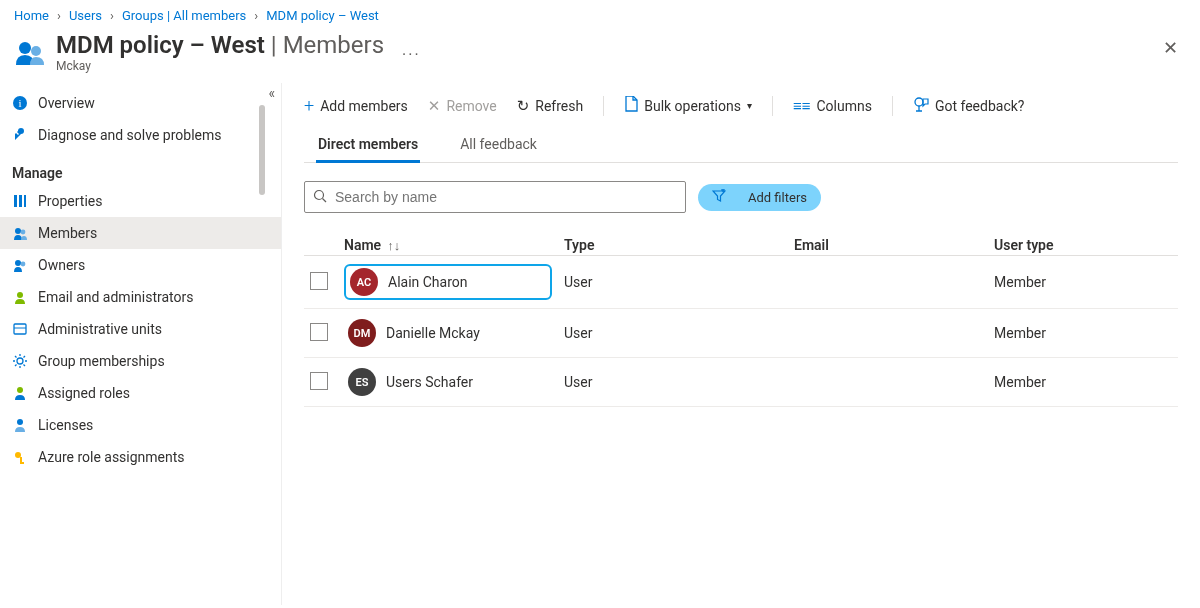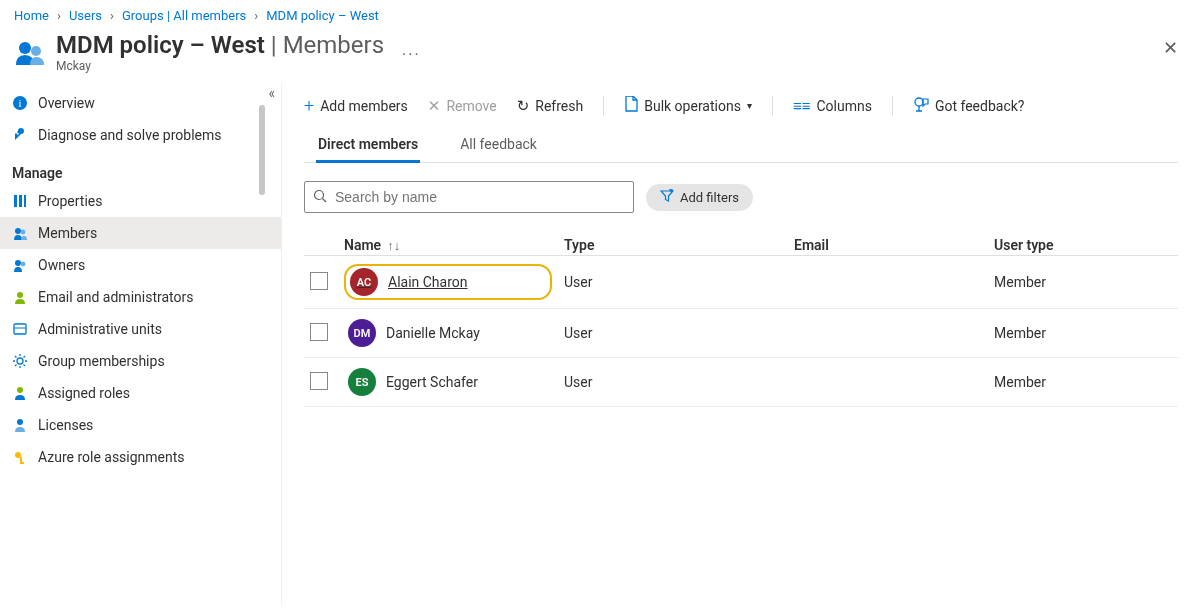--- a/index.html
+++ b/index.html
@@ -175,38 +175,38 @@
     align-items: center;
     gap: 12px;
     margin-top: 18px;
   }
   .search-box {
     display: flex;
     align-items: center;
     border: 1px solid #8a8886;
     border-radius: 2px;
     height: 32px;
-    width: 330px;
+    width: 382px;
     padding: 0 8px;
     gap: 6px;
   }
   .search-box input {
     border: none;
     outline: none;
     font-size: 14px;
     flex: 1;
     color: #323130;
   }
   .add-filters-btn {
-    background: #e5e5e5;
+    background: #7dd3fc;
     border-radius: 14px;
     padding: 5px 14px;
     display: flex;
     align-items: center;
-    gap: 6px;
+    gap: 22px;
     color: #323130;
     font-size: 13px;
     cursor: pointer;
   }
 
   
   table.members {
     width: 100%;
     border-collapse: collapse;
     margin-top: 16px;
@@ -240,23 +240,22 @@
     align-items: center;
     justify-content: center;
     margin-right: 10px;
     vertical-align: middle;
   }
   .name-cell {
     display: flex;
     align-items: center;
   }
   .hl {
-    border: 2px solid #eab308;
-    border-radius: 14px;
-    text-decoration: underline;
+    border: 2px solid #0ea5e9;
+    border-radius: 6px;
   }
   .sort-ind { color:#605e5c; font-size:13px; margin-left:6px; }
 </style>
 </head>
 <body>
 
 <div class="breadcrumb">
   <a>Home</a>
     <span class="sep">›</span>
   <a>Users</a>
@@ -494,34 +493,34 @@
               </div>
             </td>
             <td>User</td>
             <td></td>
             <td>Member</td>
           </tr>
           <tr>
             <td><span class="chk"></span></td>
             <td>
               <div class="name-cell " style="padding:2px 4px;">
-                <span class="avatar" style="background:#4c1d95">DM</span>
+                <span class="avatar" style="background:#7f1d1d">DM</span>
                 <span>Danielle Mckay</span>
               </div>
             </td>
             <td>User</td>
             <td></td>
             <td>Member</td>
           </tr>
           <tr>
             <td><span class="chk"></span></td>
             <td>
               <div class="name-cell " style="padding:2px 4px;">
-                <span class="avatar" style="background:#15803d">ES</span>
-                <span>Eggert Schafer</span>
+                <span class="avatar" style="background:#404040">ES</span>
+                <span>Users Schafer</span>
               </div>
             </td>
             <td>User</td>
             <td></td>
             <td>Member</td>
           </tr>
         </tbody>
     </table>
   </div>
 </div>

